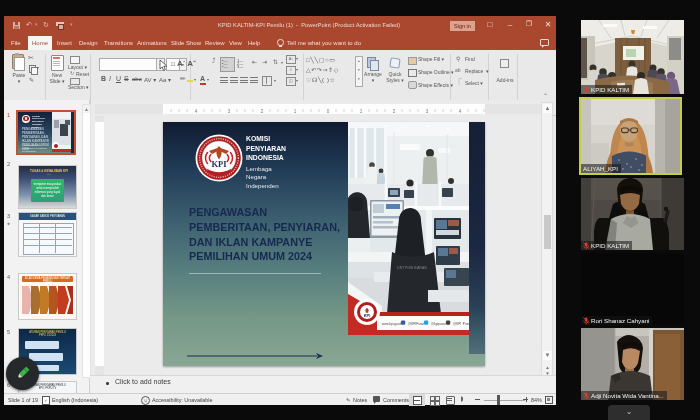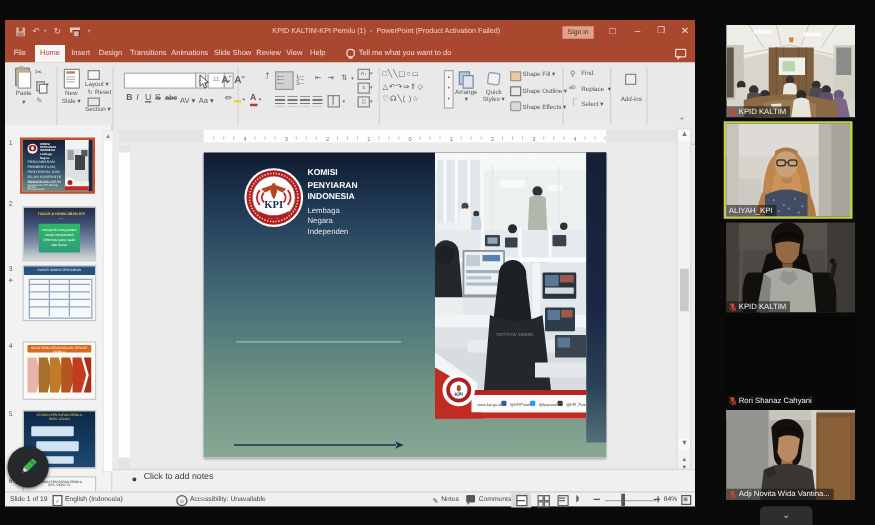--- a/index.html
+++ b/index.html
@@ -346,20 +346,21 @@
         <path d="M22 22 h4 l-2 3.5 z"></path>
         <circle cx="24" cy="13.8" r="1.4"></circle>
       </g>
       <text x="24" y="32.5" font-size="8.5" font-weight="bold" fill="#1d2c55" text-anchor="middle" font-family="Liberation Serif,serif">KPI</text>
       <path d="M11.5 34.5 q12.5 7.5 25 0 l-2 4 q-10.5 5.5 -21 0 z" fill="#b01e20"></path>
     </svg>
 
     <div class="abs" style="left:83px;top:12px;color:#fff;font-size:6.8px;font-weight:bold;line-height:9.6px;">KOMISI<br>PENYIARAN<br>INDONESIA</div>
     <div class="abs" style="left:83px;top:43px;color:#e6e9ee;font-size:6.2px;line-height:8.3px;">Lembaga<br>Negara<br>Independen</div>
 
+    <div class="abs" style="left:26px;top:83px;color:#16294e;font-size:10.8px;font-weight:bold;line-height:14.8px;">PENGAWASAN<br>PEMBERITAAN, PENYIARAN,<br>DAN IKLAN KAMPANYE<br>PEMILIHAN UMUM 2024</div>
     <div class="abs" style="left:26px;top:151px;width:132px;height:1px;background:#9db6c2;"></div>
 
 
     <svg class="abs" style="left:24px;top:230px;" width="136" height="8" viewBox="0 0 136 8">
       <line x1="0" y1="4" x2="130" y2="4" stroke="#1c2f50" stroke-width="1.2"></line>
       <path d="M136 4 l-7 -3 2 3 -2 3 z" fill="#1c2f50"></path>
     </svg>
 
     <div class="abs" style="left:306px;top:0;width:16px;height:232px;background:linear-gradient(180deg,#151f35 0%,#1b2843 55%,#2b4156 80%,#51707a 100%);"></div>
 

